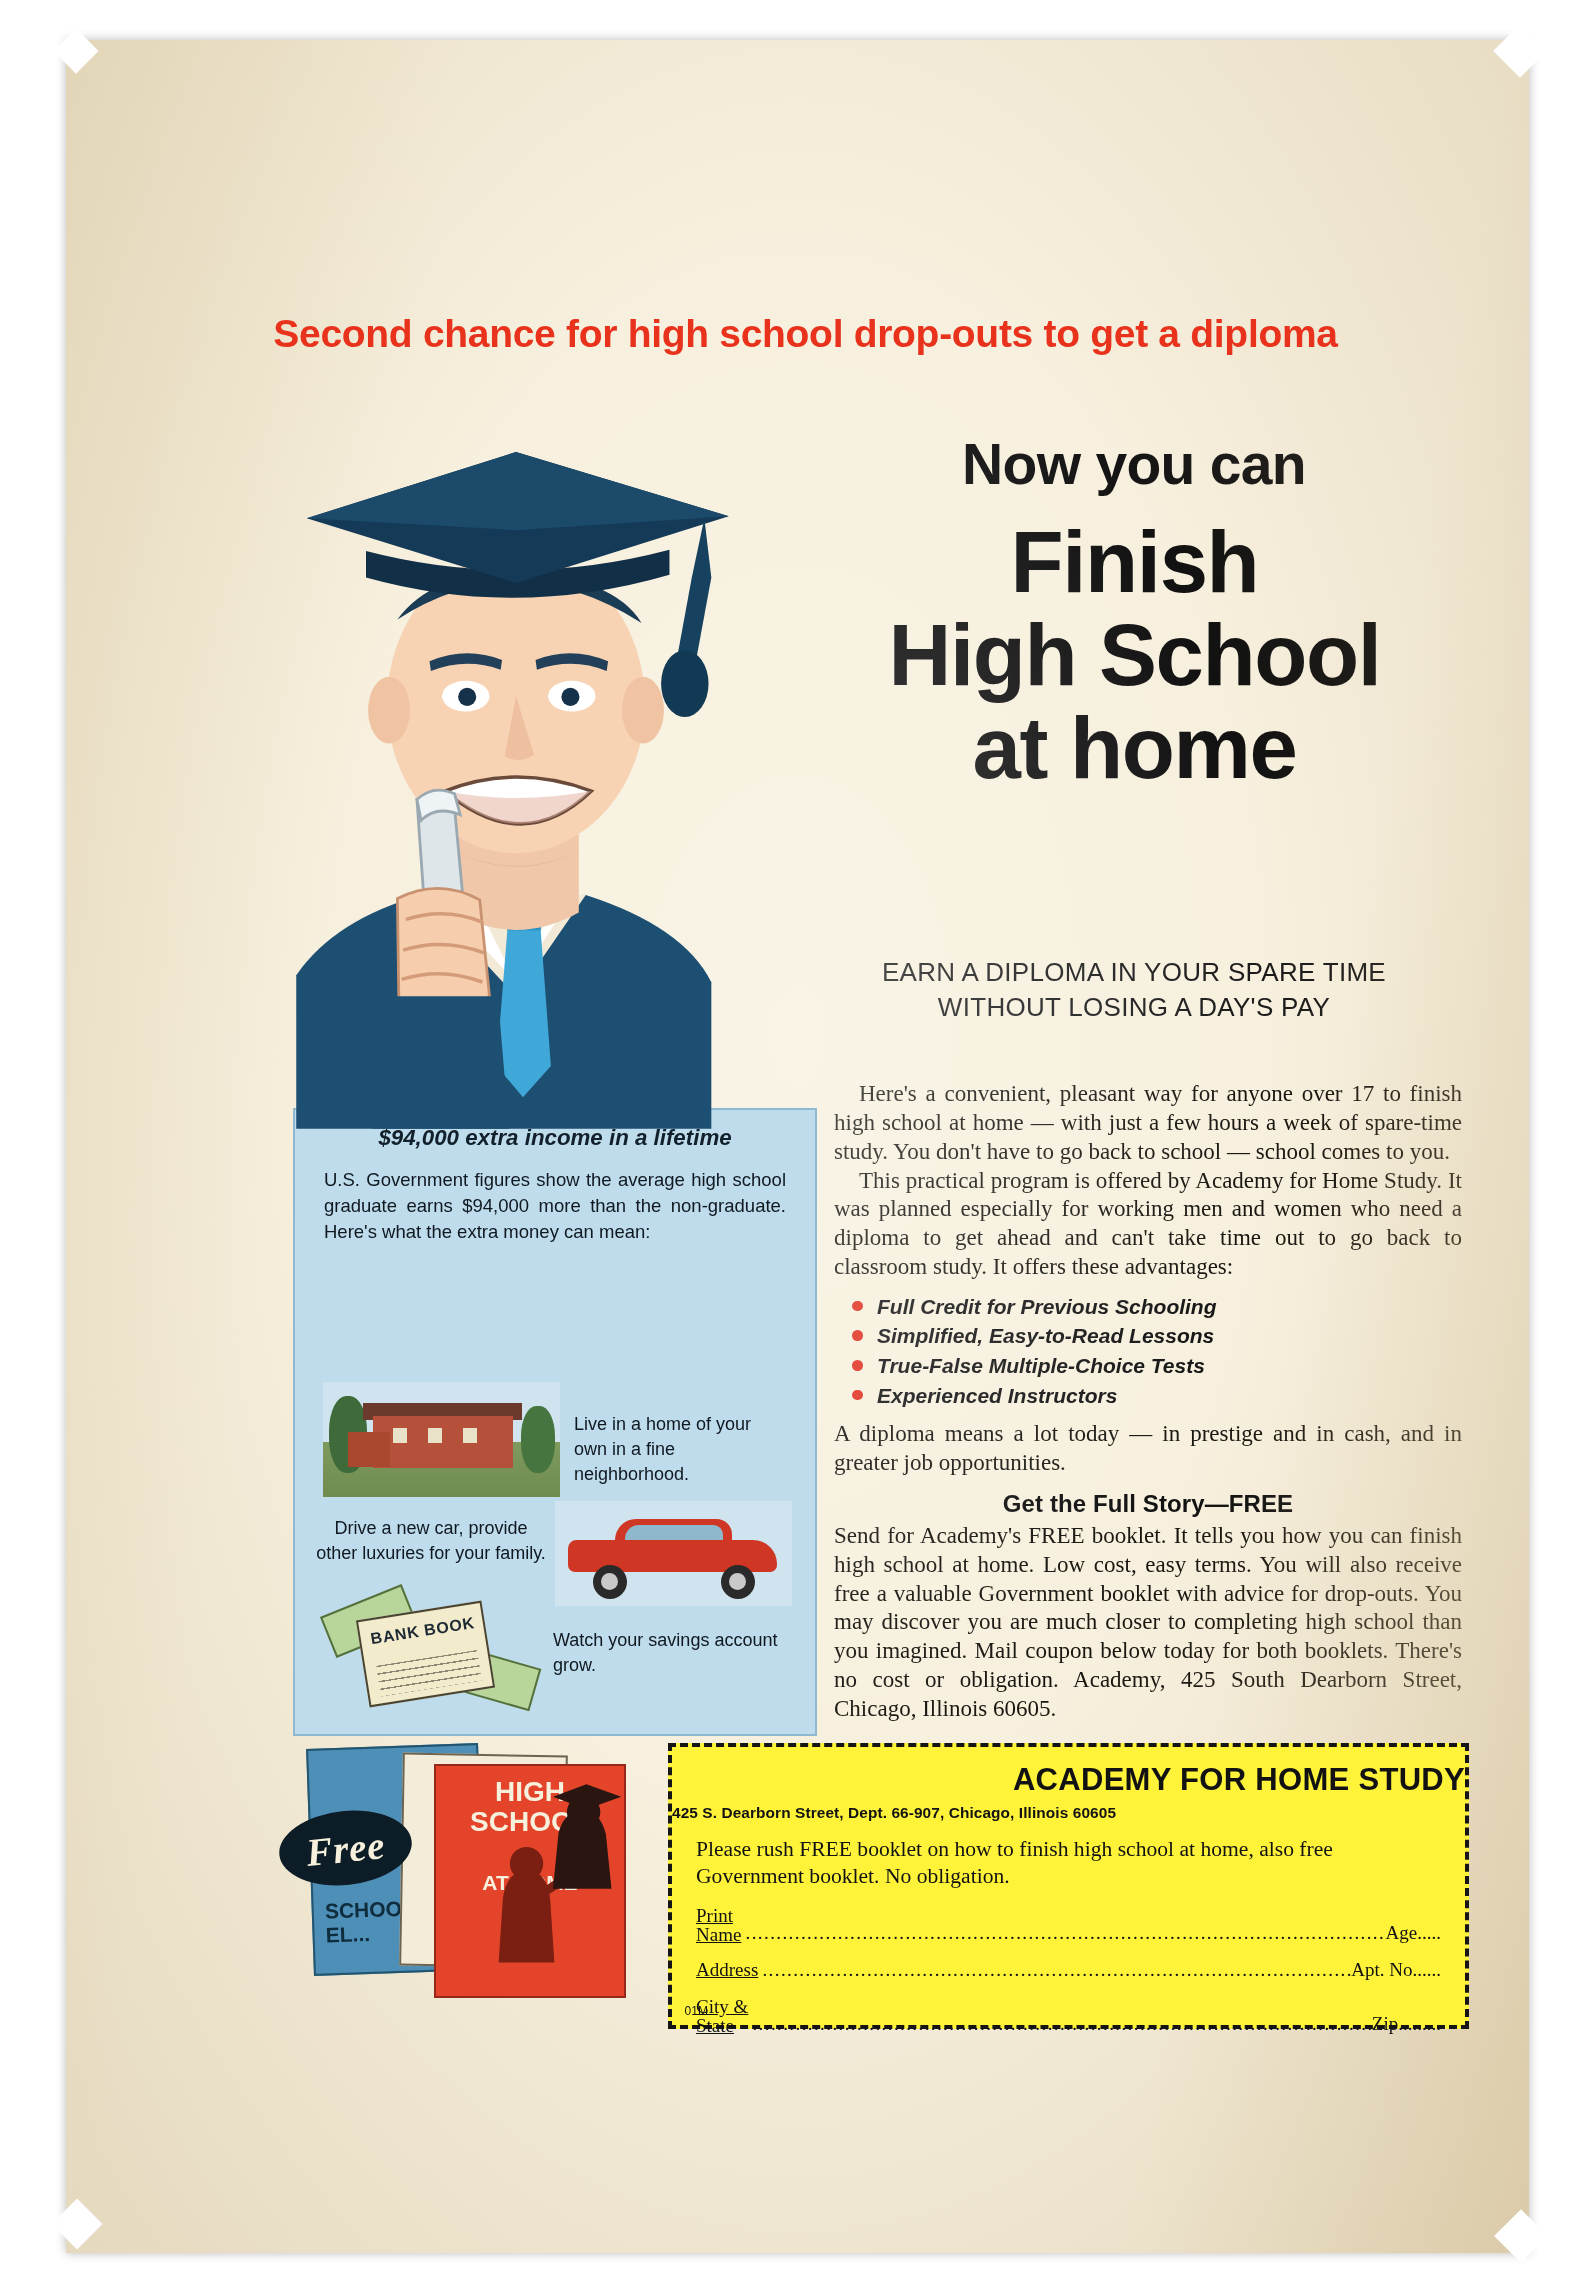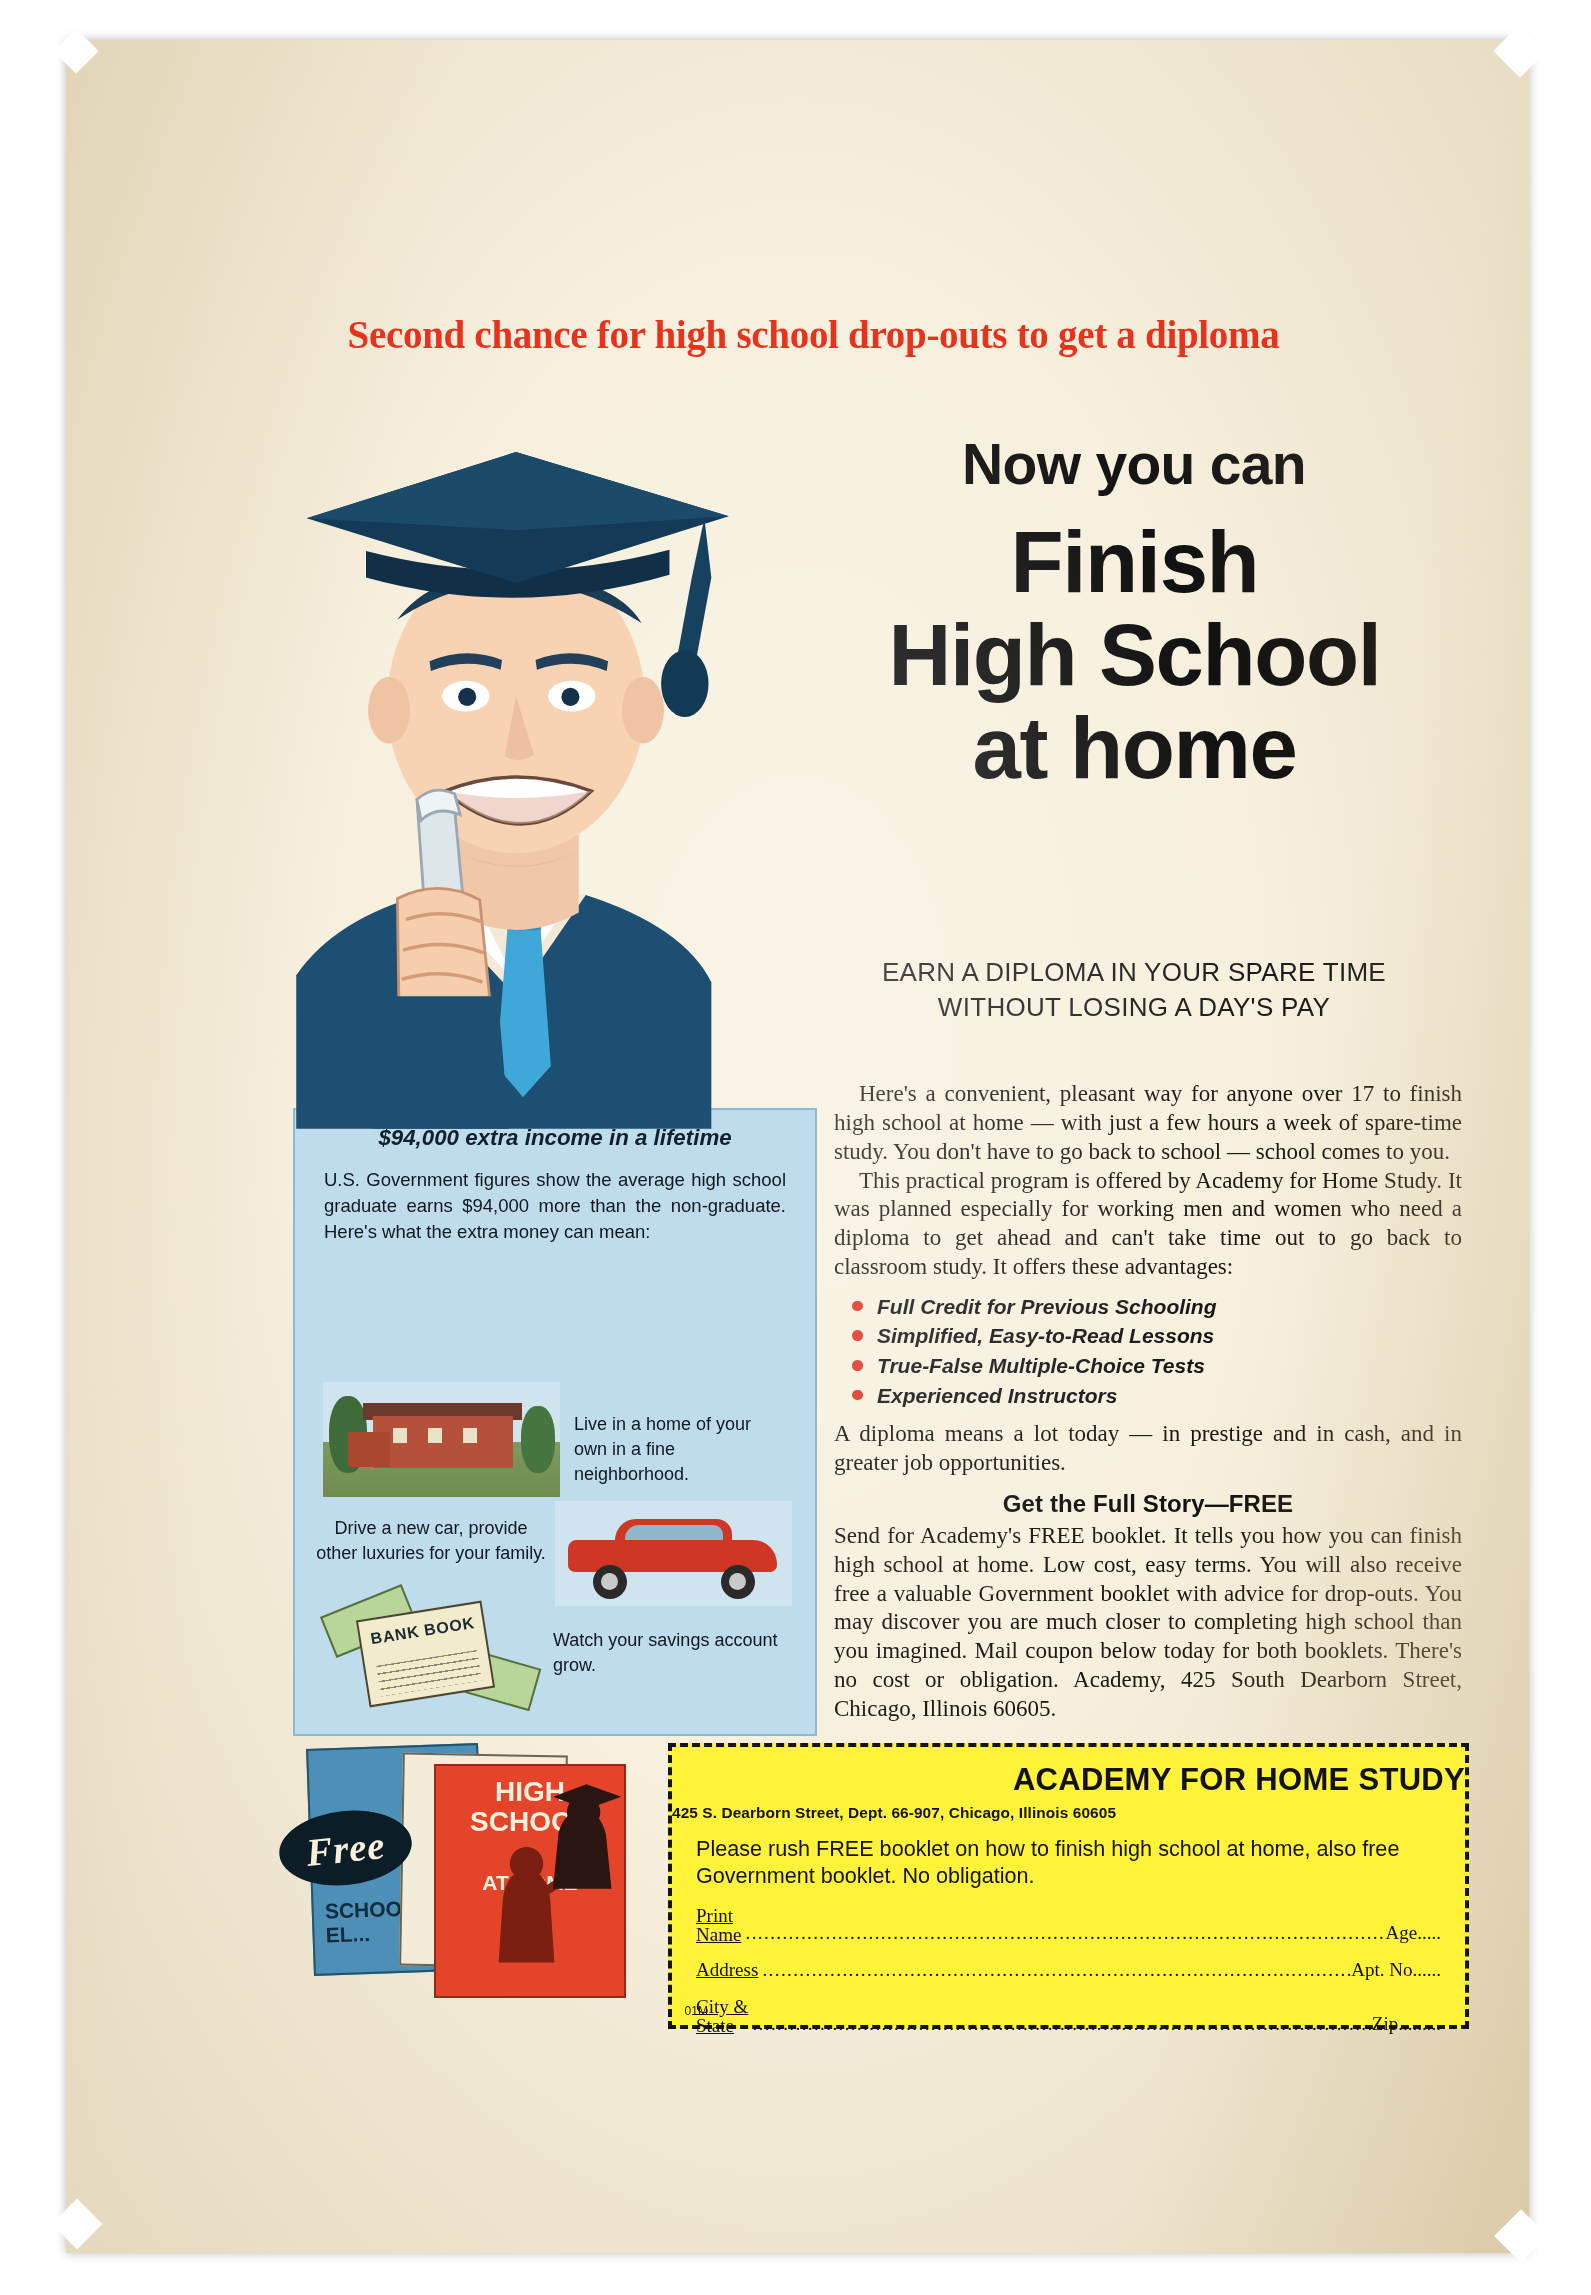--- a/index.html
+++ b/index.html
@@ -49,30 +49,29 @@
     z-index: 40;
   }
   .corner-tl { left: 60px; top: 35px; width: 32px; height: 32px; transform: rotate(45deg); }
   .corner-bl { left: 59px; top: 2206px; width: 36px; height: 36px; transform: rotate(45deg); }
   .corner-tr { left: 1501px; top: 32px; width: 38px; height: 38px; transform: rotate(45deg); }
   .corner-br { left: 1502px; top: 2217px; width: 38px; height: 38px; transform: rotate(45deg); }
 
   
   .topline {
     position: absolute;
-    left: 16px;
+    left: 8px;
     top: 272px;
     width: 1463px;
     text-align: center;
     color: #e8321c;
     font-size: 39px;
     font-weight: bold;
     letter-spacing: -0.3px;
     z-index: 10;
-    font-family: Liberation Serif, serif;
   }
 
   
   .rh-now {
     position: absolute;
     left: 740px;
     top: 391px;
     width: 656px;
     text-align: center;
     font-size: 57px;
@@ -350,21 +349,21 @@
   }
   .cp-addr {
     margin: 5.6px 0 0 0;
     font-size: 15.4px;
     font-weight: bold;
     color: #121212;
     letter-spacing: 0.1px;
   }
   .cp-body {
     margin: 14px 24px 0 24px;
-    font-family: Liberation Sans, sans-serif;
+    font-family: Liberation Serif, serif;
     font-size: 21.6px;
     line-height: 1.25;
     color: #121212;
   }
   .cp-fields {
     position: absolute;
     left: 24px;
     top: 159px;
     right: 24px;
     font-family: "Liberation Serif", serif;

